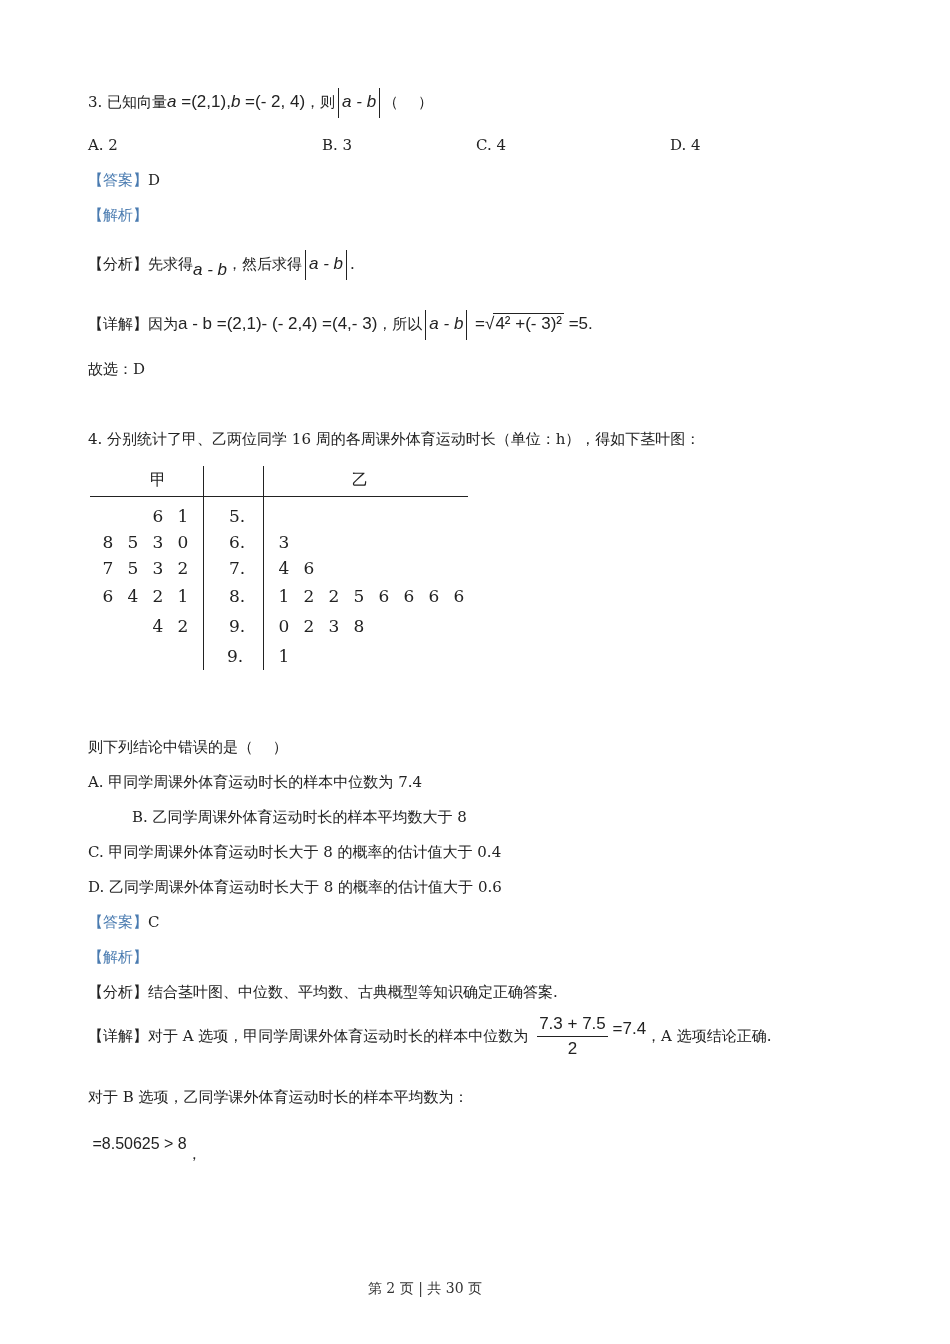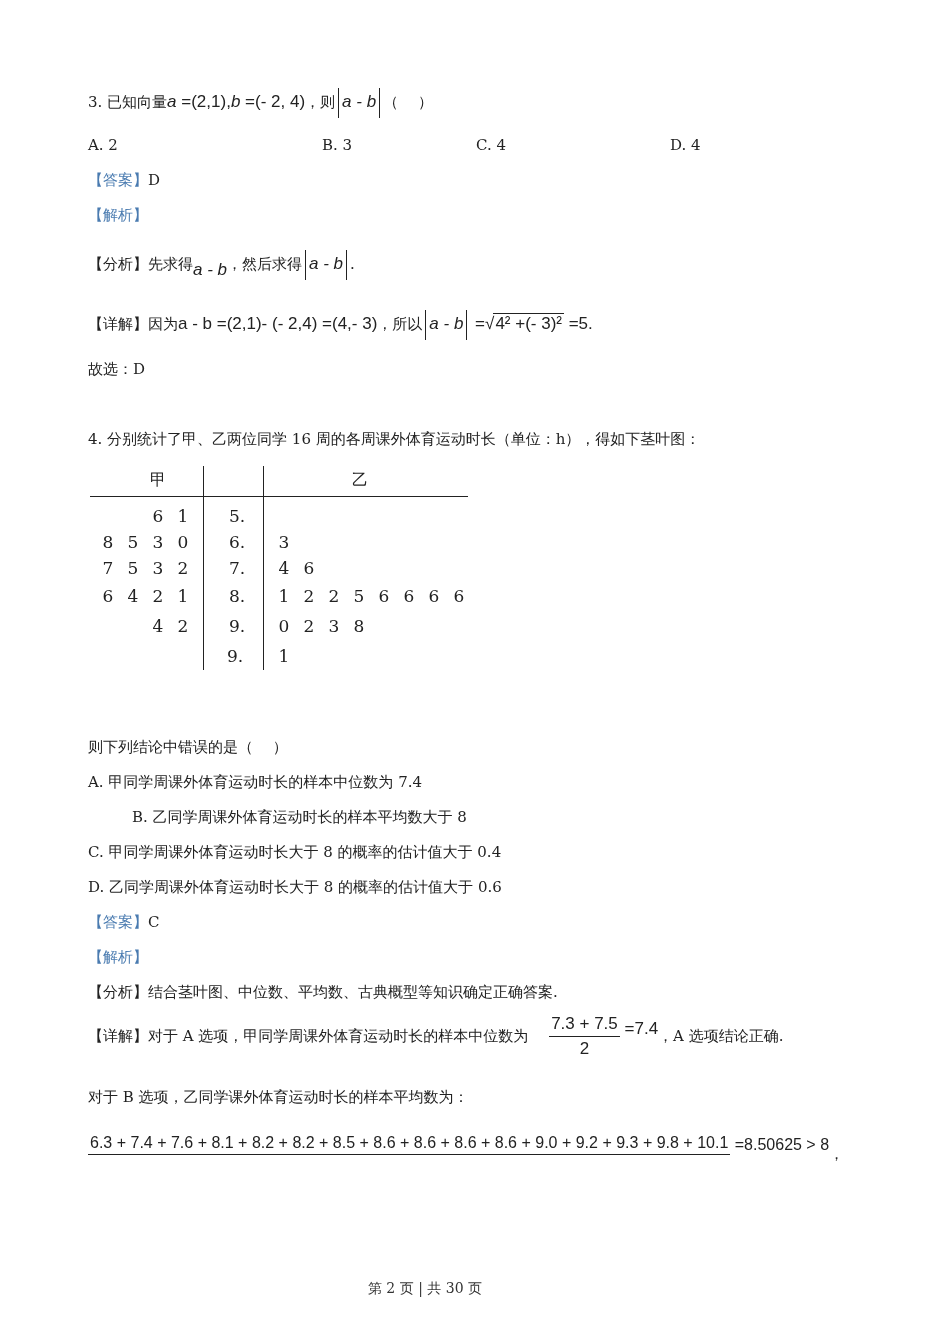--- a/index.html
+++ b/index.html
@@ -126,27 +126,26 @@
 <div class="abs" style="left:88px; top:913px;">
   <span class="tag">【答案】</span><span>C</span>
 </div>
 <div class="abs tag" style="left:88px; top:948px;">【解析】</div>
 <div class="abs" style="left:88px; top:983px;">
   <span>【分析】</span><span>结合茎叶图、中位数、平均数、古典概型等知识确定正确答案.</span>
 </div>
 
 <div class="abs" style="left:88px; top:1014px;">
   <span style="vertical-align:middle;">【详解】</span><span style="vertical-align:middle;">对于 A 选项，甲同学周课外体育运动时长的样本中位数为</span>
-  <span class="frac" style="margin-left:16px;">
+  <span class="frac" style="margin-left:4px;">
     <span class="num">7.3 + 7.5</span>
     <span class="den">2</span>
   </span><span class="math" style="vertical-align:middle; position:relative; top:-8px;"> =7.4</span><span style="vertical-align:middle;">，A 选项结论正确.</span>
 </div>
 
 <div class="abs" style="left:88px; top:1088px;">对于 B 选项，乙同学课外体育运动时长的样本平均数为：</div>
 
 <div class="abs" style="left:88px; top:1134px;">
   <span class="frac" style="font-size:16px;">
-    <span class="num">6.3 + 7.4 + 7.6 + 8.1 + 8.2 + 8.2 + 8.5 + 8.6 + 8.6 + 8.6 + 8.6 + 9.0 + 9.2 + 9.3 + 9.8 + 10.1</span>
   </span><span class="math" style="vertical-align:middle; font-size:16px;"> =8.50625 &gt; 8</span><span style="vertical-align:middle; position:relative; top:10px;">，</span>
 </div>
 
 <div class="abs footer" style="left:0; width:850px; text-align:center; top:1280px;">第 2 页 | 共 30 页</div>
 
 </body></html>

